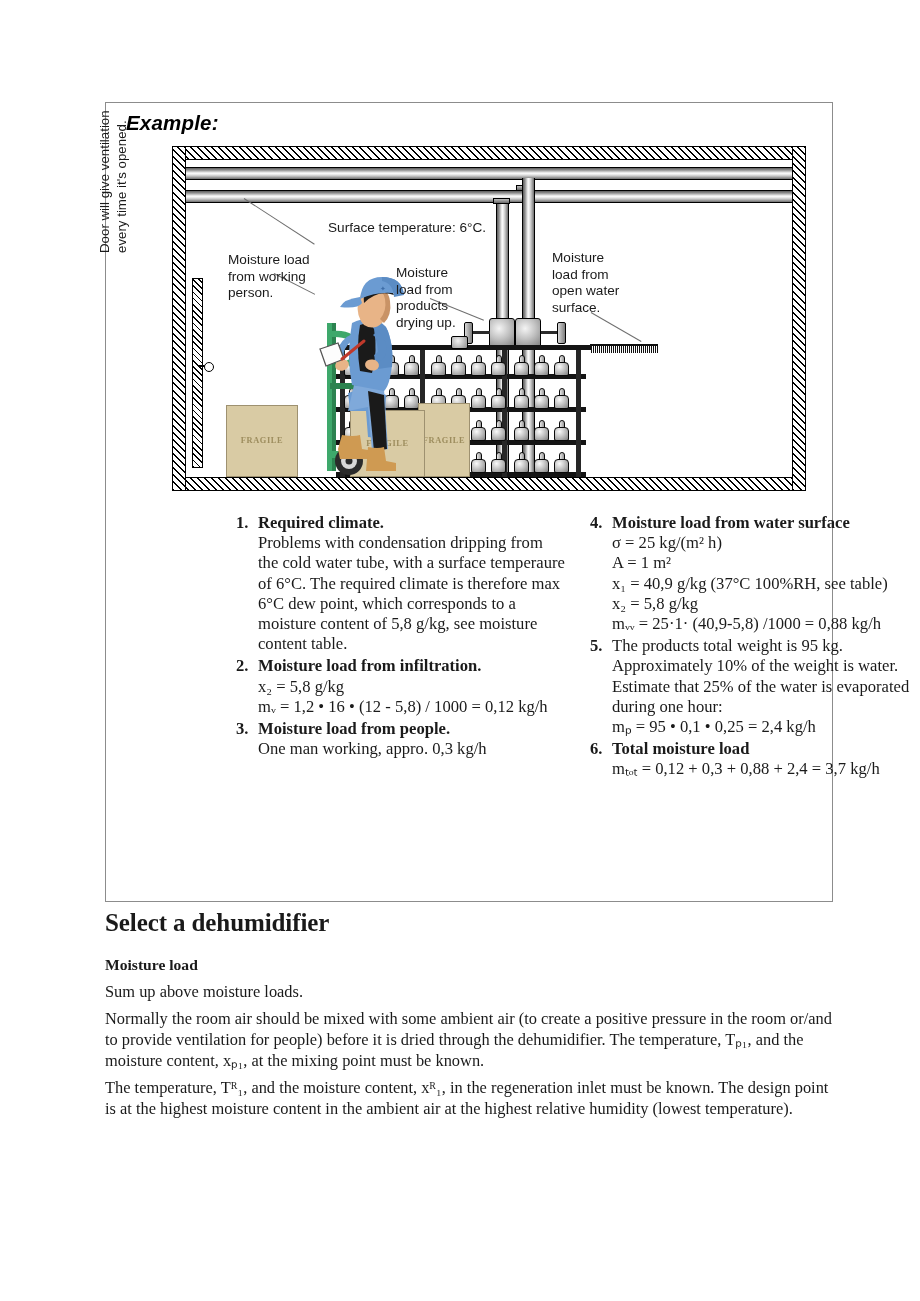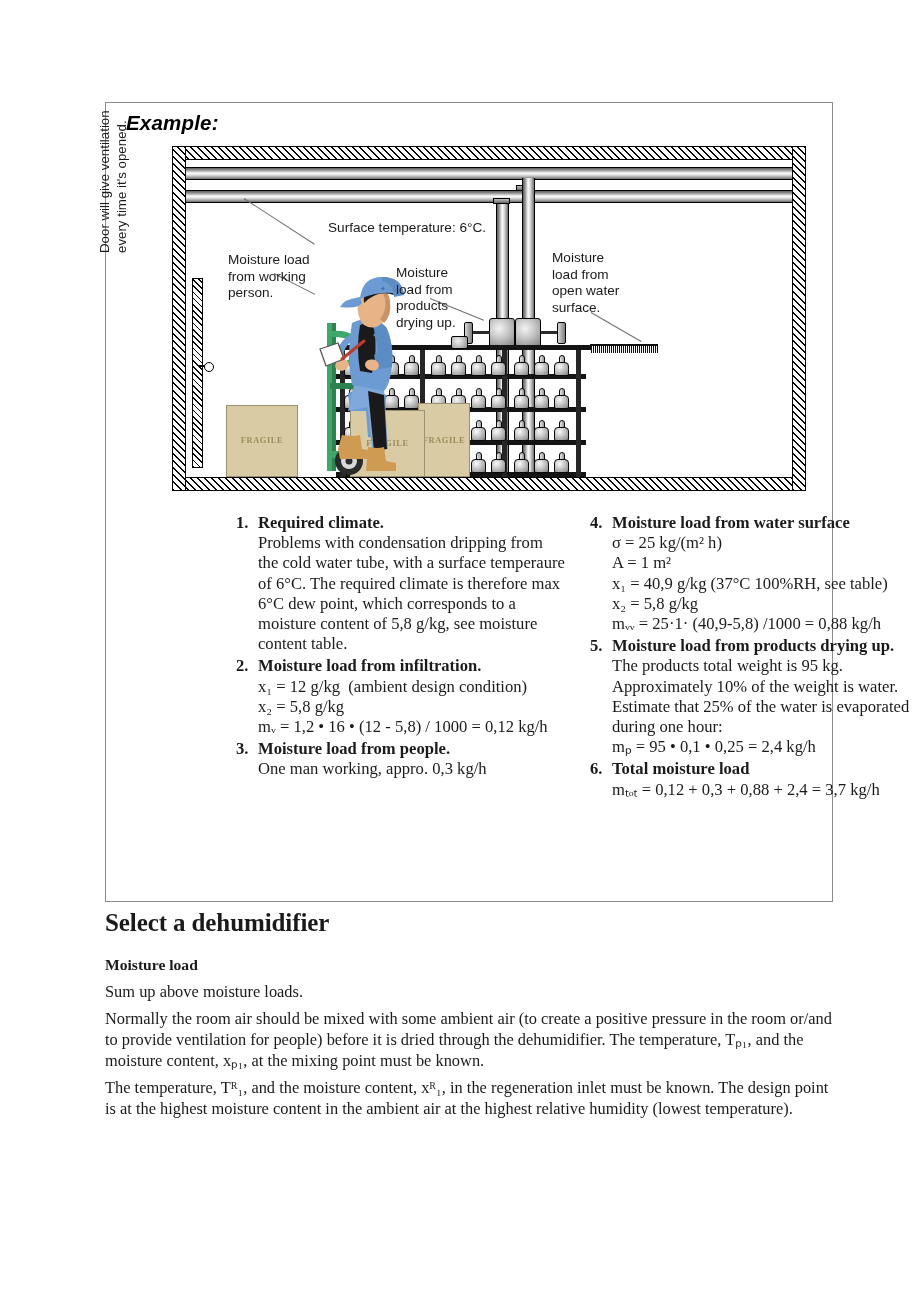--- a/index.html
+++ b/index.html
@@ -413,26 +413,26 @@
         <div>load from</div>
         <div>open water</div>
         <div>surface.</div>
       </div>
 
     </div>
   </div>
 
   <div class="col" id="col-left">
       <div class="item"><span class="item-num">1.</span><span class="item-title">Required climate.</span><div class="item-body">Problems with condensation dripping from the cold water tube, with a surface temperaure of 6°C. The required climate is therefore max 6°C dew point, which corresponds to a moisture content of 5,8 g/kg, see moisture content table.</div></div>
-      <div class="item"><span class="item-num">2.</span><span class="item-title">Moisture load from infiltration.</span><div class="formula">x₁ = 12 g/kg  (ambient design condition)</div><div class="formula">x₂ = 5,8 g/kg</div><div class="formula">mᵥ = 1,2 • 16 • (12 - 5,8) / 1000 = 0,12 kg/h</div></div>
+      <div class="item"><span class="item-num">2.</span><span class="item-title">Moisture load from infiltration.</span><div class="formula">x₂ = 5,8 g/kg</div><div class="formula">mᵥ = 1,2 • 16 • (12 - 5,8) / 1000 = 0,12 kg/h</div></div>
       <div class="item"><span class="item-num">3.</span><span class="item-title">Moisture load from people.</span><div class="item-body">One man working, appro. 0,3 kg/h</div></div>
     </div>
   <div class="col" id="col-right">
       <div class="item"><span class="item-num">4.</span><span class="item-title">Moisture load from water surface</span><div class="formula">σ = 25 kg/(m² h)</div><div class="formula">A = 1 m²</div><div class="formula">x₁ = 40,9 g/kg (37°C 100%RH, see table)</div><div class="formula">x₂ = 5,8 g/kg</div><div class="formula">mᵥᵥ = 25·1· (40,9-5,8) /1000 = 0,88 kg/h</div></div>
-      <div class="item"><span class="item-num">5.</span><span class="item-title">Moisture load from products drying up.</span><div class="item-body">The products total weight is 95 kg. Approximately 10% of the weight is water. Estimate that 25% of the water is evaporated during one hour:</div><div class="formula">mₚ = 95 • 0,1 • 0,25 = 2,4 kg/h</div></div>
+      <div class="item"><span class="item-num">5.</span><div class="item-body">The products total weight is 95 kg. Approximately 10% of the weight is water. Estimate that 25% of the water is evaporated during one hour:</div><div class="formula">mₚ = 95 • 0,1 • 0,25 = 2,4 kg/h</div></div>
       <div class="item"><span class="item-num">6.</span><span class="item-title">Total moisture load</span><div class="formula">mₜₒₜ = 0,12 + 0,3 + 0,88 + 2,4 = 3,7 kg/h</div></div>
     </div>
 
 </div>
 
 <div id="lower">
   <h1 id="h1-select">Select a dehumidifier</h1>
   <div id="lower-sections">
       <div class="h2">Moisture load</div>
       <p class="para">Sum up above moisture loads.</p>

